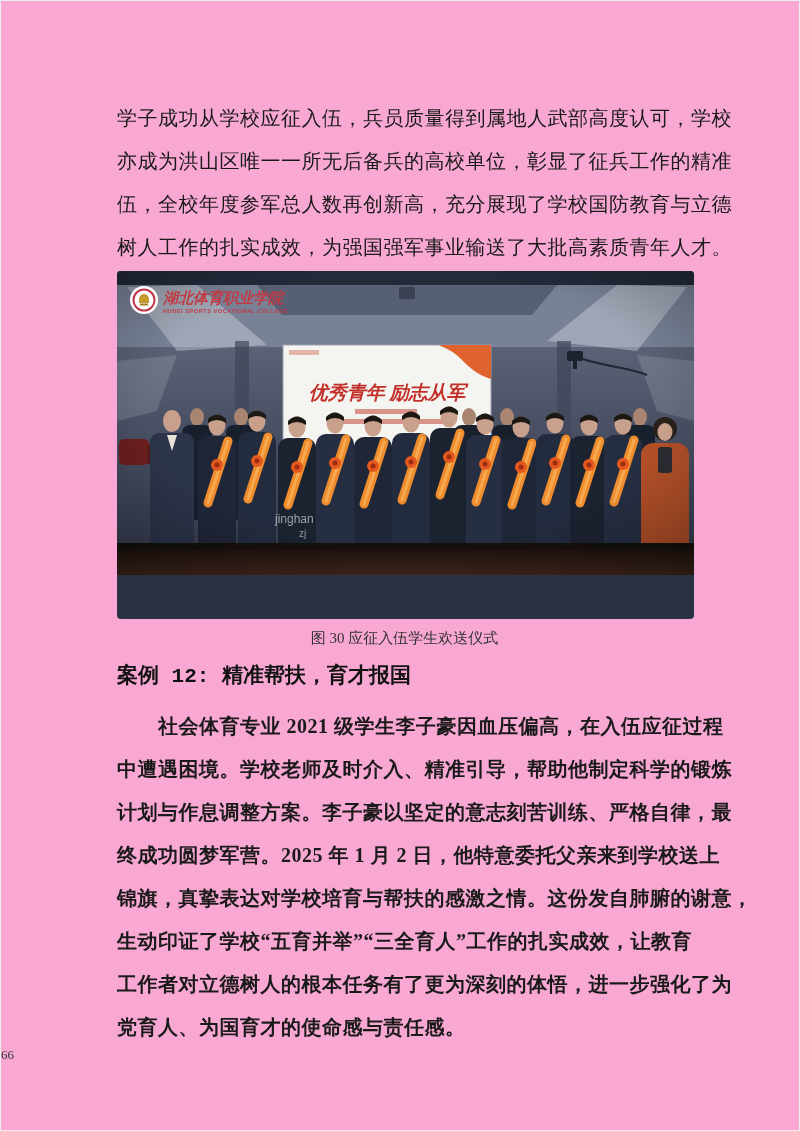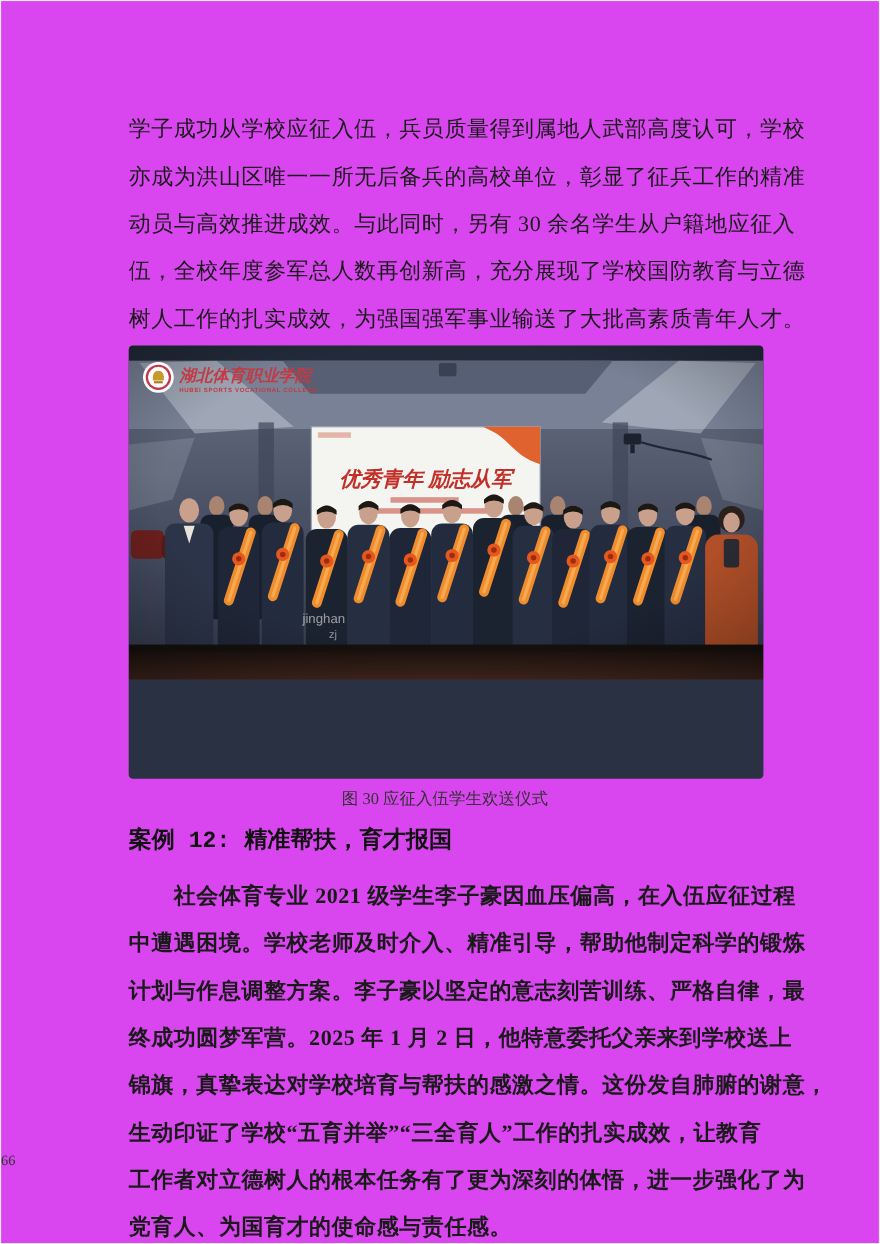--- a/index.html
+++ b/index.html
@@ -1,40 +1,40 @@
 <!DOCTYPE html>
 <html><head>
 <meta charset="utf-8">
 <style>
   html,body{margin:0;padding:0;background:#ffffff;}
   .page{
     position:relative;
     width:800px;height:1131px;
-    background:#d946ef;
+    background:#f9a8d4;
     box-sizing:border-box;
     border:1px solid #ececec;
     font-family:"Liberation Serif","DejaVu Serif",serif;
     color:#1a1a1a;
     overflow:hidden;
   }
   .content{padding:96px 107px 0 116px;}
   .para{margin:0;}
   .tline{
     font-size:20px;
     line-height:43px;
     height:43px;
     text-align:justify;
     text-align-last:justify;
     white-space:nowrap;
     letter-spacing:0.5px;
   }
   .tline.last{text-align-last:left;}
   .figure{margin-top:2px;}
   .photo-frame{
-    width:577px;height:394px;
+    width:577px;height:348px;
     border-radius:4px;
     overflow:hidden;
     background:#2a3142;
   }
   .caption{
     margin-top:9px;
     font-size:15px;
     line-height:20px;
     text-align:center;
     color:#333;
@@ -65,21 +65,20 @@
 </head>
 <body>
 
 <div class="page">
   <div class="content">
 
     <div class="para">
 
     <div class="tline">学子成功从学校应征入伍，兵员质量得到属地人武部高度认可，学校</div>
         <div class="tline">亦成为洪山区唯一一所无后备兵的高校单位，彰显了征兵工作的精准</div>
-        <div class="tline">动员与高效推进成效。与此同时，另有 30 余名学生从户籍地应征入</div>
         <div class="tline">伍，全校年度参军总人数再创新高，充分展现了学校国防教育与立德</div>
         <div class="tline last">树人工作的扎实成效，为强国强军事业输送了大批高素质青年人才。</div>
       </div>
 
     <div class="figure">
       <div class="photo-frame">
         <svg width="577" height="304" viewBox="0 0 577 304">
           <defs>
             <linearGradient id="wallg" x1="0" y1="0" x2="0" y2="1">
               <stop offset="0" stop-color="#6b7385"></stop>

